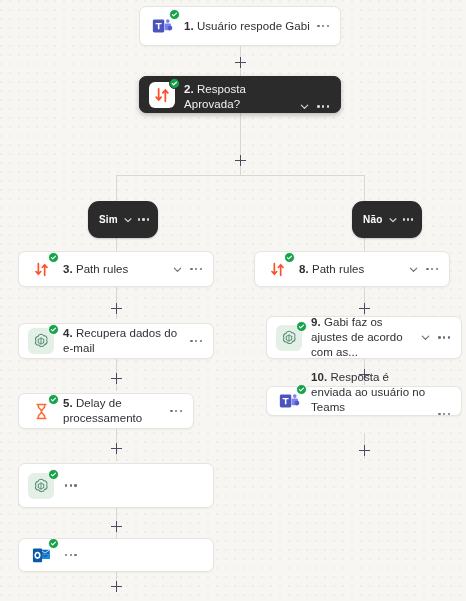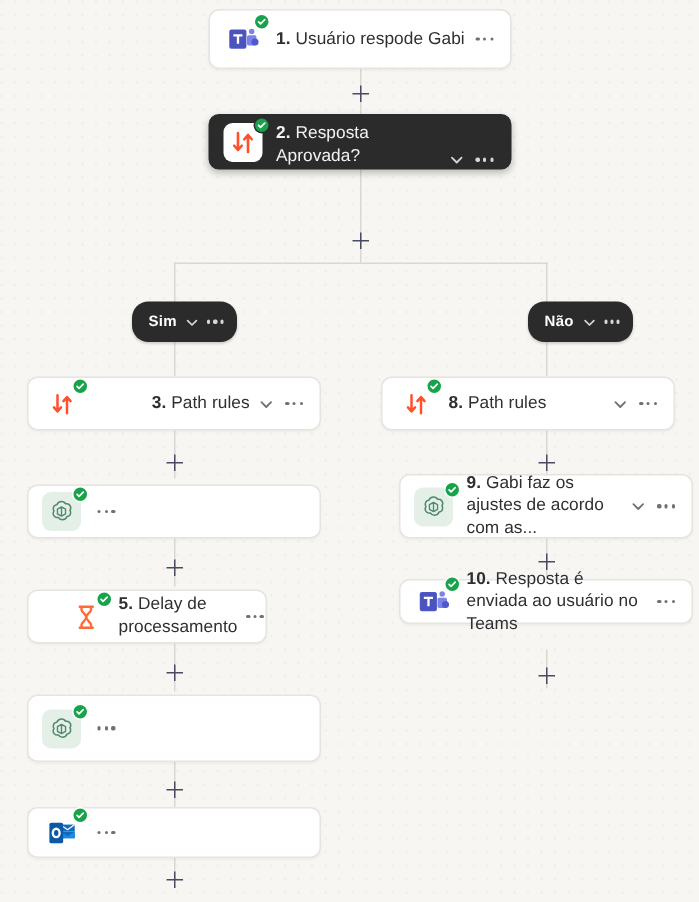--- a/index.html
+++ b/index.html
@@ -157,21 +157,21 @@
     height: 2.4px;
     border-radius: 50%;
     background: #6f6f76;
   }
   .node.selected .dots i { background: #d6d6d6; }
 
   
   .pill {
     position: absolute;
     box-sizing: border-box;
-    height: 27px;
+    height: 37px;
     background: #2b2b2b;
     border-radius: 11px;
     display: flex;
     align-items: center;
     padding: 0 9px 0 11px;
     gap: 5px;
     box-shadow: 0 1px 2px rgba(0,0,0,0.2);
   }
   .pill-label {
     font-size: 10px;
@@ -300,21 +300,21 @@
     <svg class="chev" viewBox="0 0 12 12">
         <path d="M2.5 4.5L6 8l3.5-3.5" stroke="currentColor" stroke-width="1.4" fill="none" stroke-linecap="round" stroke-linejoin="round"></path>
       </svg>
     <span class="dots">
         <i></i>
         <i></i>
         <i></i>
       </span>
   </div>
 
-  <div class="node" style="left:18px; top:251px; width:196px; height:36px;text-align:right;">
+  <div class="node" style="left:18px; top:251px; width:196px; height:36px;">
     <div class="node-icon-wrap">
       <div class="icon-box" style="background:#ffffff;">
         <svg viewBox="0 0 24 24" width="19" height="19">
           <path d="M8 4.5v13.5M8 18l-3-3.4M8 18l3-3.4" stroke="#ff4f2b" stroke-width="2.1" fill="none" stroke-linecap="round" stroke-linejoin="round"></path>
           <path d="M16 19.5V6M16 6l-3 3.4M16 6l3 3.4" stroke="#ff4f2b" stroke-width="2.1" fill="none" stroke-linecap="round" stroke-linejoin="round"></path>
         </svg>
         <span class="badge">
           <svg viewBox="0 0 12 12">
               <path d="M2.4 6.2l2.2 2.3 4.8-4.8" stroke="#ffffff" stroke-width="2" fill="none" stroke-linecap="round" stroke-linejoin="round"></path>
             </svg>
@@ -374,20 +374,24 @@
           <path d="M12 3.1c-1.9 0-3.5 1.2-4.1 2.9-1.8.2-3.2 1.7-3.2 3.6 0 .7.2 1.4.6 2-1 1.5-.8 3.5.5 4.8.9.9 2.2 1.2 3.4.9.7 1.3 2.1 2.1 3.6 2.1 1.9 0 3.5-1.2 4.1-2.9 1.8-.2 3.2-1.7 3.2-3.6 0-.7-.2-1.4-.6-2 1-1.5.8-3.5-.5-4.8-.9-.9-2.2-1.2-3.4-.9C15 3.9 13.6 3.1 12 3.1z" fill="none" stroke="#4e8a6b" stroke-width="1.35" stroke-linejoin="round"></path>
           <path d="M12 8.0v8.0M8.4 9.9l3.6-2 3.6 2M8.4 14.1l3.6 2 3.6-2M8.4 9.9v4.2M15.6 9.9v4.2" fill="none" stroke="#4e8a6b" stroke-width="1.2" stroke-linejoin="round" stroke-linecap="round"></path>
         </svg>
         <span class="badge">
           <svg viewBox="0 0 12 12">
               <path d="M2.4 6.2l2.2 2.3 4.8-4.8" stroke="#ffffff" stroke-width="2" fill="none" stroke-linecap="round" stroke-linejoin="round"></path>
             </svg>
         </span>
       </div>
     </div>
+    <div class="node-label">
+      <span class="num">4.</span>
+      <span>Recupera dados do e-mail</span>
+    </div>
     <div class="node-actions">
       <span class="dots">
           <i></i>
           <i></i>
           <i></i>
         </span>
     </div>
   </div>
 
   <div class="node" style="left:266px; top:316px; width:196px; height:43px;">
@@ -413,21 +417,21 @@
           <path d="M2.5 4.5L6 8l3.5-3.5" stroke="currentColor" stroke-width="1.3" fill="none" stroke-linecap="round" stroke-linejoin="round"></path>
         </svg>
       <span class="dots">
           <i></i>
           <i></i>
           <i></i>
         </span>
     </div>
   </div>
 
-  <div class="node" style="left:18px; top:393px; width:160px; height:36px;padding-left:16px;">
+  <div class="node" style="left:18px; top:393px; width:176px; height:36px;">
     <div class="node-icon-wrap">
       <div class="icon-box" style="background:#ffffff;">
         <svg viewBox="0 0 24 24" width="19" height="19">
           <path d="M6.5 3.2h11M6.5 20.8h11" stroke="#ff6b35" stroke-width="2" stroke-linecap="round"></path>
           <path d="M8 3.2v2.4c0 2.2 4 3.9 4 6.4 0 2.5-4 4.2-4 6.4v2.4M16 3.2v2.4c0 2.2-4 3.9-4 6.4 0 2.5 4 4.2 4 6.4v2.4" fill="none" stroke="#ff6b35" stroke-width="2" stroke-linejoin="round"></path>
         </svg>
         <span class="badge">
           <svg viewBox="0 0 12 12">
               <path d="M2.4 6.2l2.2 2.3 4.8-4.8" stroke="#ffffff" stroke-width="2" fill="none" stroke-linecap="round" stroke-linejoin="round"></path>
             </svg>
@@ -440,21 +444,21 @@
     </div>
     <div class="node-actions">
       <span class="dots">
           <i></i>
           <i></i>
           <i></i>
         </span>
     </div>
   </div>
 
-  <div class="node" style="left:266px; top:386px; width:196px; height:30px;">
+  <div class="node" style="left:266px; top:386px; width:196px; height:30px;align-items:flex-end;">
     <div class="node-icon-wrap">
       <div class="icon-box" style="background:#ffffff;">
         <svg viewBox="0 0 24 24" width="22" height="22">
           <rect x="2" y="5" width="12.5" height="14" rx="1.6" fill="#5059C9"></rect>
           <rect x="2.6" y="5.6" width="11.3" height="12.8" rx="1.3" fill="#4B53BC"></rect>
           <path d="M5.0 8.6h6.6v1.5H9.2v5.4H7.5v-5.4H5.0z" fill="#ffffff"></path>
           <circle cx="18.3" cy="6.6" r="2.0" fill="#7B83EB"></circle>
           <rect x="14.9" y="9.3" width="6.9" height="7.4" rx="1.2" fill="#7B83EB"></rect>
           <circle cx="20.7" cy="14.2" r="2.6" fill="#5059C9"></circle>
         </svg>

